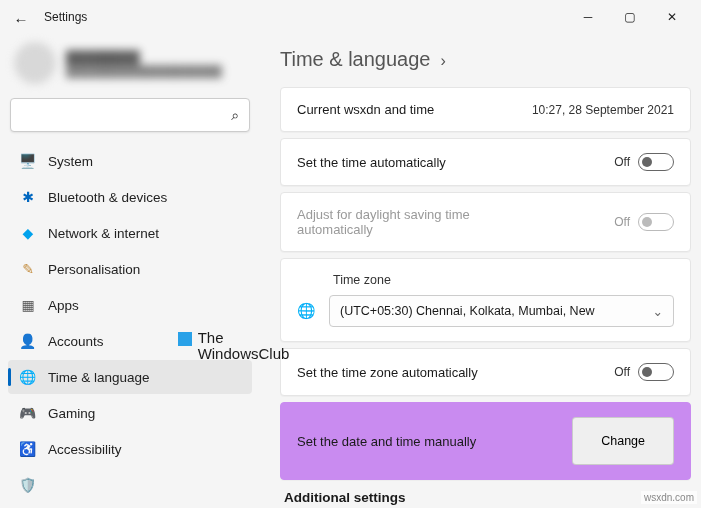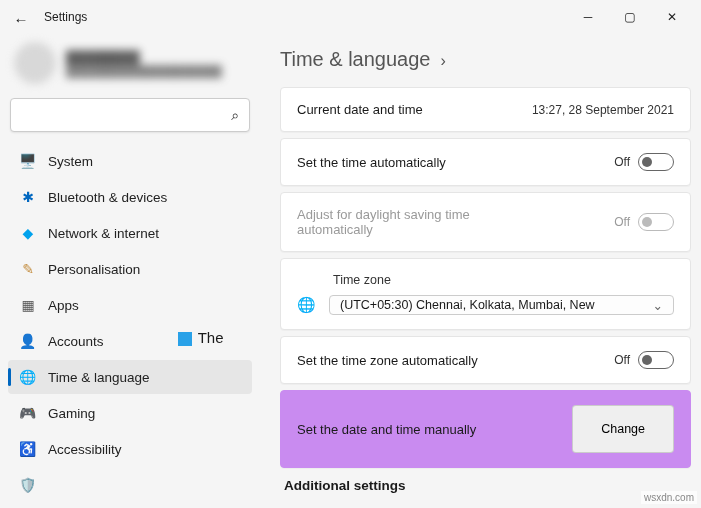--- a/index.html
+++ b/index.html
@@ -47,21 +47,21 @@
   .toggle-wrap { display: flex; align-items: center; gap: 8px; }
   .toggle-text { font-size: 12px; color: #333; }
   .switch { width: 36px; height: 18px; border-radius: 10px; border: 1px solid #666; position: relative; background: #fff; }
   .switch::after { content: ""; position: absolute; width: 10px; height: 10px; background: #666; border-radius: 50%; top: 3px; left: 3px; }
   .switch.disabled { border-color: #bbb; }
   .switch.disabled::after { background: #bbb; }
 
   .tz-card .tz-title { font-size: 12.5px; color: #333; margin-left: 36px; margin-bottom: 8px; }
   .tz-card .tz-row { display: flex; align-items: center; gap: 12px; }
   .tz-icon { width: 20px; font-size: 15px; color: #333; }
-  .tz-select { flex: 1; background: #fdfdfd; border: 1px solid #ccc; border-radius: 4px; height: 20px; display: flex; align-items: center; justify-content: space-between; padding: 0 10px; font-size: 12.5px; overflow: hidden; white-space: nowrap; }
+  .tz-select { flex: 1; background: #fdfdfd; border: 1px solid #ccc; border-radius: 4px; height: 32px; display: flex; align-items: center; justify-content: space-between; padding: 0 10px; font-size: 12.5px; overflow: hidden; white-space: nowrap; }
   .tz-select .chev { color: #666; }
 
   .card.highlight { background: #c98bf0; border-color: #c98bf0; }
   .change-btn { background: #efefef; border: 1px solid rgba(0,0,0,.15); border-radius: 4px; padding: 16px 28px; font-size: 12.5px; }
 
   .section-header { font-size: 13.5px; font-weight: 600; margin-top: 10px; padding-left: 4px; }
 
   .wsx { position: absolute; right: 4px; bottom: 4px; font-size: 10px; color: #888; background: rgba(255,255,255,.7); padding: 1px 3px; }
 </style>
 </head>
@@ -136,22 +136,22 @@
       </div>
   </div>
 
   <div class="content">
     <div class="breadcrumb">
       <span class="bc-parent">Time &amp; language</span>
       <span class="bc-sep">›</span>
     </div>
 
     <div class="card row">
-      <span class="label">Current date and time</span>
-      <span class="value">13:27, 28 September 2021</span>
+      <span class="label">Current wsxdn and time</span>
+      <span class="value">10:27, 28 September 2021</span>
     </div>
 
     <div class="card row">
       <span class="label">Set the time automatically</span>
       <div class="toggle-wrap">
         <span class="toggle-text">Off</span>
         <div class="switch"></div>
       </div>
     </div>
 
@@ -188,15 +188,16 @@
     </div>
 
     <div class="section-header">Additional settings</div>
   </div>
 </div>
 
 <div class="wm-overlay">
   <span class="wm-square"></span>
   <span class="wm-text">
     <span>The</span><br>
+    <span>WindowsClub</span>
   </span>
 </div>
 <div class="wsx">wsxdn.com</div>
 
 </body></html>

